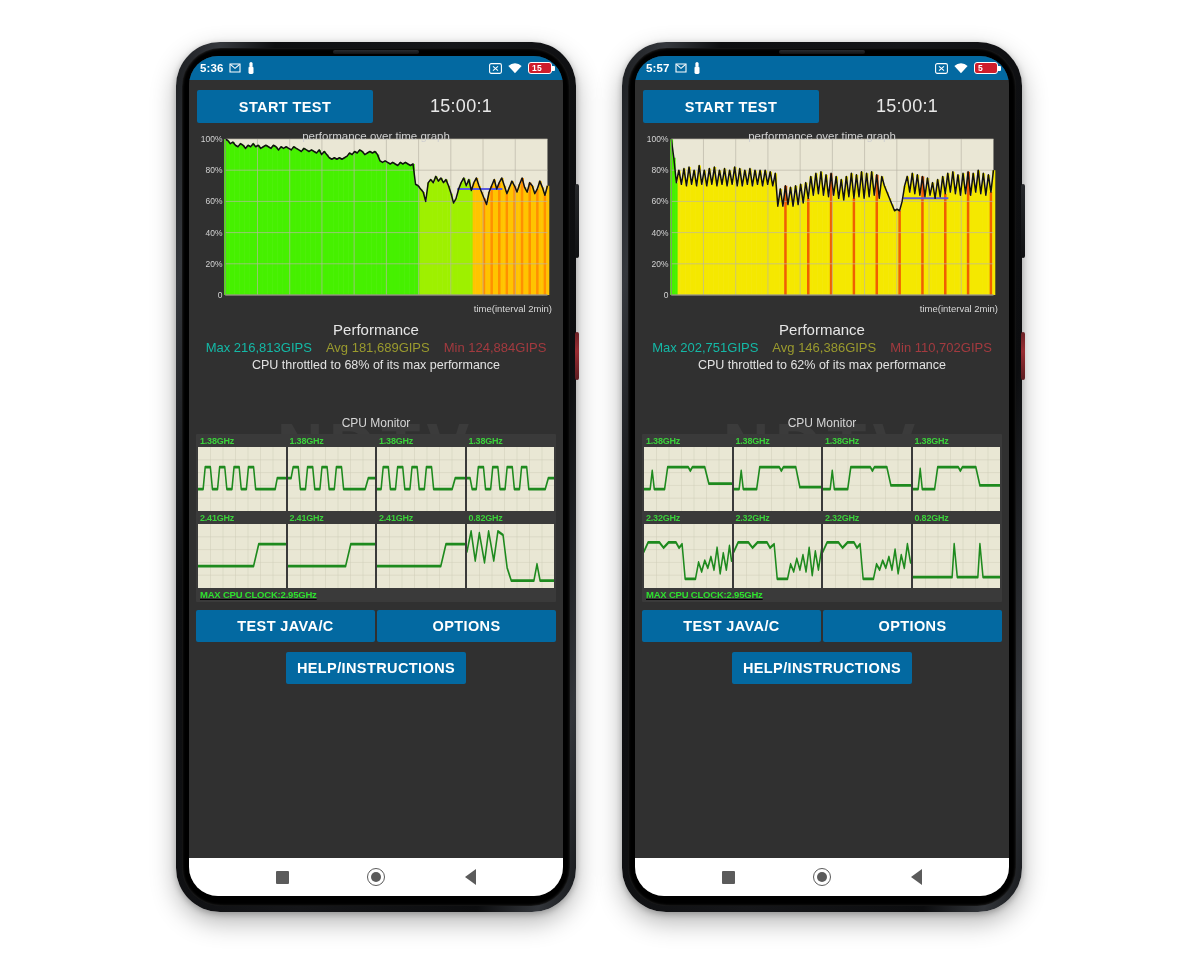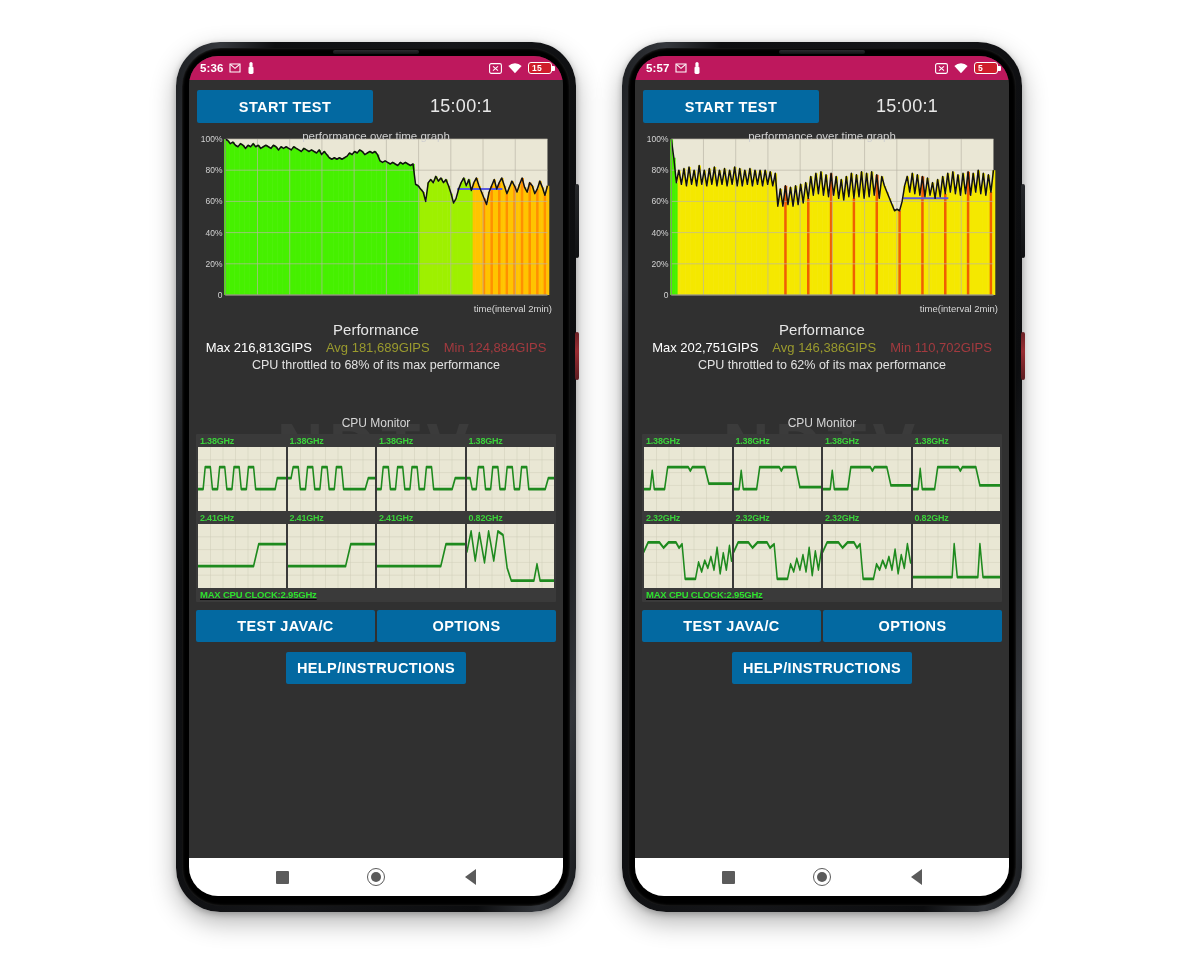--- a/index.html
+++ b/index.html
@@ -45,21 +45,21 @@
     position: absolute; right: -3px; top: 142px; width: 4px; height: 74px;
     border-radius: 2px; background: linear-gradient(180deg,#26282b,#0f1012);
   }
   .btn-pwr {
     position: absolute; right: -3px; top: 290px; width: 4px; height: 48px;
     border-radius: 2px; background: linear-gradient(180deg,#6b2226,#992d33 40%,#5d1d21);
   }
 
   
   .statusbar {
-    height: 24px; background: #be185d;
+    height: 24px; background: #0369a1;
     display: flex; align-items: center; justify-content: space-between;
     padding: 0 11px; color: #fff;
     font-size: 11.5px; font-weight: bold;
   }
   .sb-left, .sb-right { display: flex; align-items: center; gap: 6px; }
   .sb-time { letter-spacing: .1px; }
   .ic { display: inline-flex; align-items: center; justify-content: center; }
   .ic svg { display: block; }
   .batt {
     display: inline-flex; align-items: center;
@@ -113,21 +113,21 @@
   .chart-box svg { display: block; width: 100%; height: 100%; }
   .chart-xlabel {
     position: absolute; right: 4px; bottom: 3px;
     font-size: 9.5px; color: #d8d8d8; z-index: 3;
   }
 
   
   .perf { text-align: center; position: relative; z-index: 2; margin-top: 4px; }
   .perf-title { font-size: 15px; color: #e6e6e6; margin-bottom: 2px; }
   .perf-row { display: flex; justify-content: center; gap: 14px; font-size: 13px; margin-bottom: 3px; }
-  .perf-max { color: #ffffff; }
+  .perf-max { color: #14b8a6; }
   .perf-avg { color: #9a9a2e; }
   .perf-min { color: #a33a3f; }
   .perf-note { font-size: 12.5px; color: #e2e2e2; }
 
   
   .cpu-section { position: relative; z-index: 2; margin-top: 44px; }
   .cpu-title { text-align: center; font-size: 12px; color: #d6d6d6; margin-bottom: 4px; }
   .cpu-panel { background: #3a3a3a; padding: 2px 2px 0 2px; border-radius: 1px; text-decoration: underline; }
   .cpu-grid {
     display: grid; grid-template-columns: repeat(4, 1fr);

